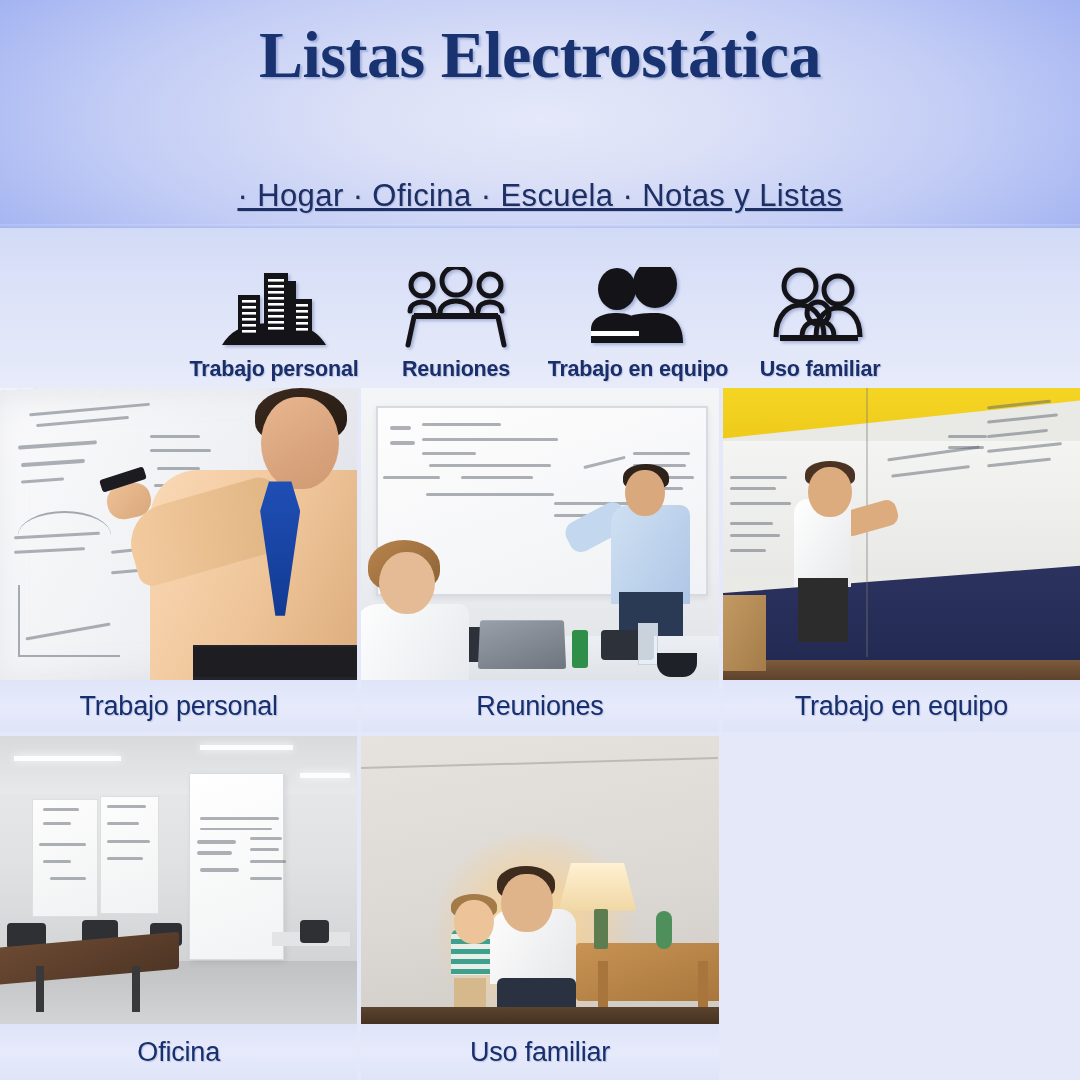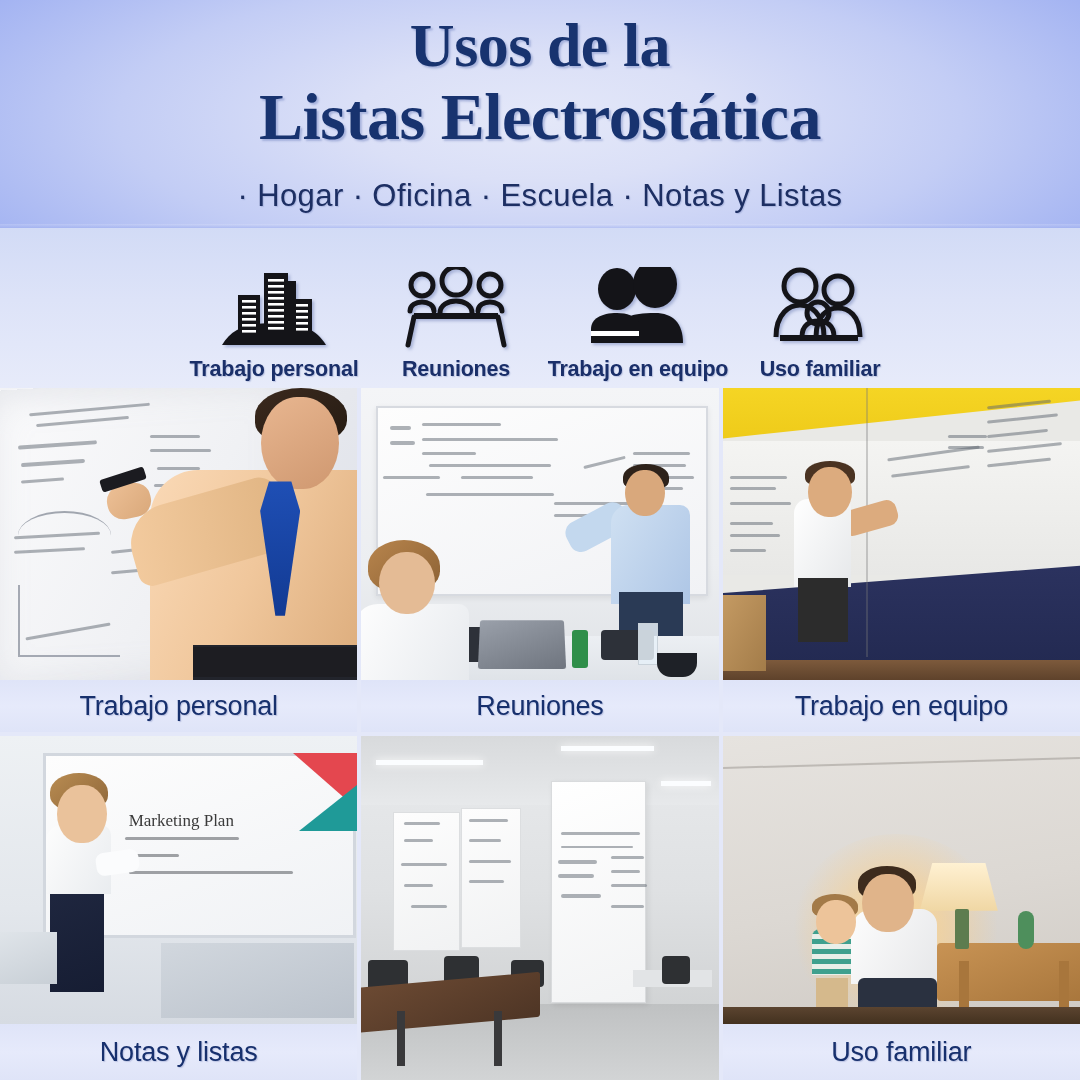--- a/index.html
+++ b/index.html
@@ -29,20 +29,21 @@
     letter-spacing:-.5px;
     text-shadow:2px 2px 2px rgba(90,110,180,.38);
     line-height:1.0;
   }
   .title-1{font-size:62px;}
   .title-2{font-size:66px;margin-top:8px;}
   .subtitle{
     position:absolute;left:0;right:0;top:178px;text-align:center;
     font-size:31px;color:#1d2f63;letter-spacing:.4px;
     text-shadow:1px 1px 1px rgba(120,135,190,.35);
+    text-decoration:underline;
   }
 
   
   .iconband{
     position:relative;flex:0 0 154px;height:154px;
     background:linear-gradient(to bottom,#d2dbf6 0%, #dde3f8 45%, #e7ebfa 100%);
     display:flex;align-items:flex-end;justify-content:center;
     gap:0;padding:0 0 6px 0;
   }
   .iconcell{
@@ -191,21 +192,20 @@
   
   .sc{position:absolute;background:#5e6570;opacity:.5;border-radius:2px;}
 </style>
 </head>
 <body>
 
 <div class="poster">
 
   <div class="header">
     <div class="title-wrap">
-      <div class="title-line title-1">Usos de la</div>
       <div class="title-line title-2">Listas Electrostática</div>
     </div>
     <div class="subtitle">· Hogar · Oficina · Escuela · Notas y Listas</div>
   </div>
 
   <div class="iconband">
 
     <div class="iconcell c1">
       <div class="glyph">
         <svg width="120" height="84" viewBox="0 0 120 84" aria-hidden="true">
@@ -391,39 +391,20 @@
         <div class="chair"></div>
         <div class="m-arm"></div>
         <div class="m-shirt"></div>
         <div class="m-shorts"></div>
         <div class="m-hair"></div>
         <div class="m-head"></div>
       </div>
       <div class="caption">Trabajo en equipo</div>
     </div>
 
-    <div class="cell row2">
-      <div class="photo p4">
-        <div class="board"></div>
-        <div class="tri-red"></div>
-        <div class="tri-teal"></div>
-        <div class="mk-title">Marketing Plan</div>
-        <div class="mk-l" style="left:35%;top:35%;width:32%"></div>
-        <div class="mk-l" style="left:38%;top:41%;width:12%"></div>
-        <div class="mk-l" style="left:36%;top:47%;width:46%"></div>
-        <div class="w-dress"></div>
-        <div class="w-top"></div>
-        <div class="w-arm"></div>
-        <div class="w-bun"></div>
-        <div class="w-head"></div>
-        <div class="deskL"></div>
-        <div class="chairs"></div>
-      </div>
-      <div class="caption">Notas y listas</div>
-    </div>
 
     <div class="cell row2">
       <div class="photo p5">
         <div class="ceil"></div>
         <div class="light" style="left:4%;top:7%;width:30%"></div>
         <div class="light" style="left:56%;top:3%;width:26%"></div>
         <div class="light" style="left:84%;top:13%;width:14%"></div>
         <div class="floor"></div>
         <div class="panelA"></div>
         <div class="panelB"></div>
@@ -448,20 +429,21 @@
         <div class="sc green" style="left:56%;top:46%;width:11%;height:4px"></div>
         <div class="deskR"></div>
         <div class="chair" style="left:2%;bottom:26%;width:11%;height:9%"></div>
         <div class="chair" style="left:23%;bottom:27%;width:10%;height:9%"></div>
         <div class="chair" style="left:42%;bottom:27%;width:9%;height:8%"></div>
         <div class="chair" style="right:8%;bottom:28%;width:8%;height:8%"></div>
         <div class="btable"></div>
         <div class="tleg" style="left:10%"></div>
         <div class="tleg" style="left:37%"></div>
       </div>
+      <div class="caption">Oficina</div>
     </div>
 
     <div class="cell row2">
       <div class="photo p6">
         <div class="wallline"></div>
         <div class="lampglow"></div>
         <div class="lampshade"></div>
         <div class="desk"></div>
         <div class="deskleg" style="right:31%"></div>
         <div class="deskleg" style="right:3%"></div>

